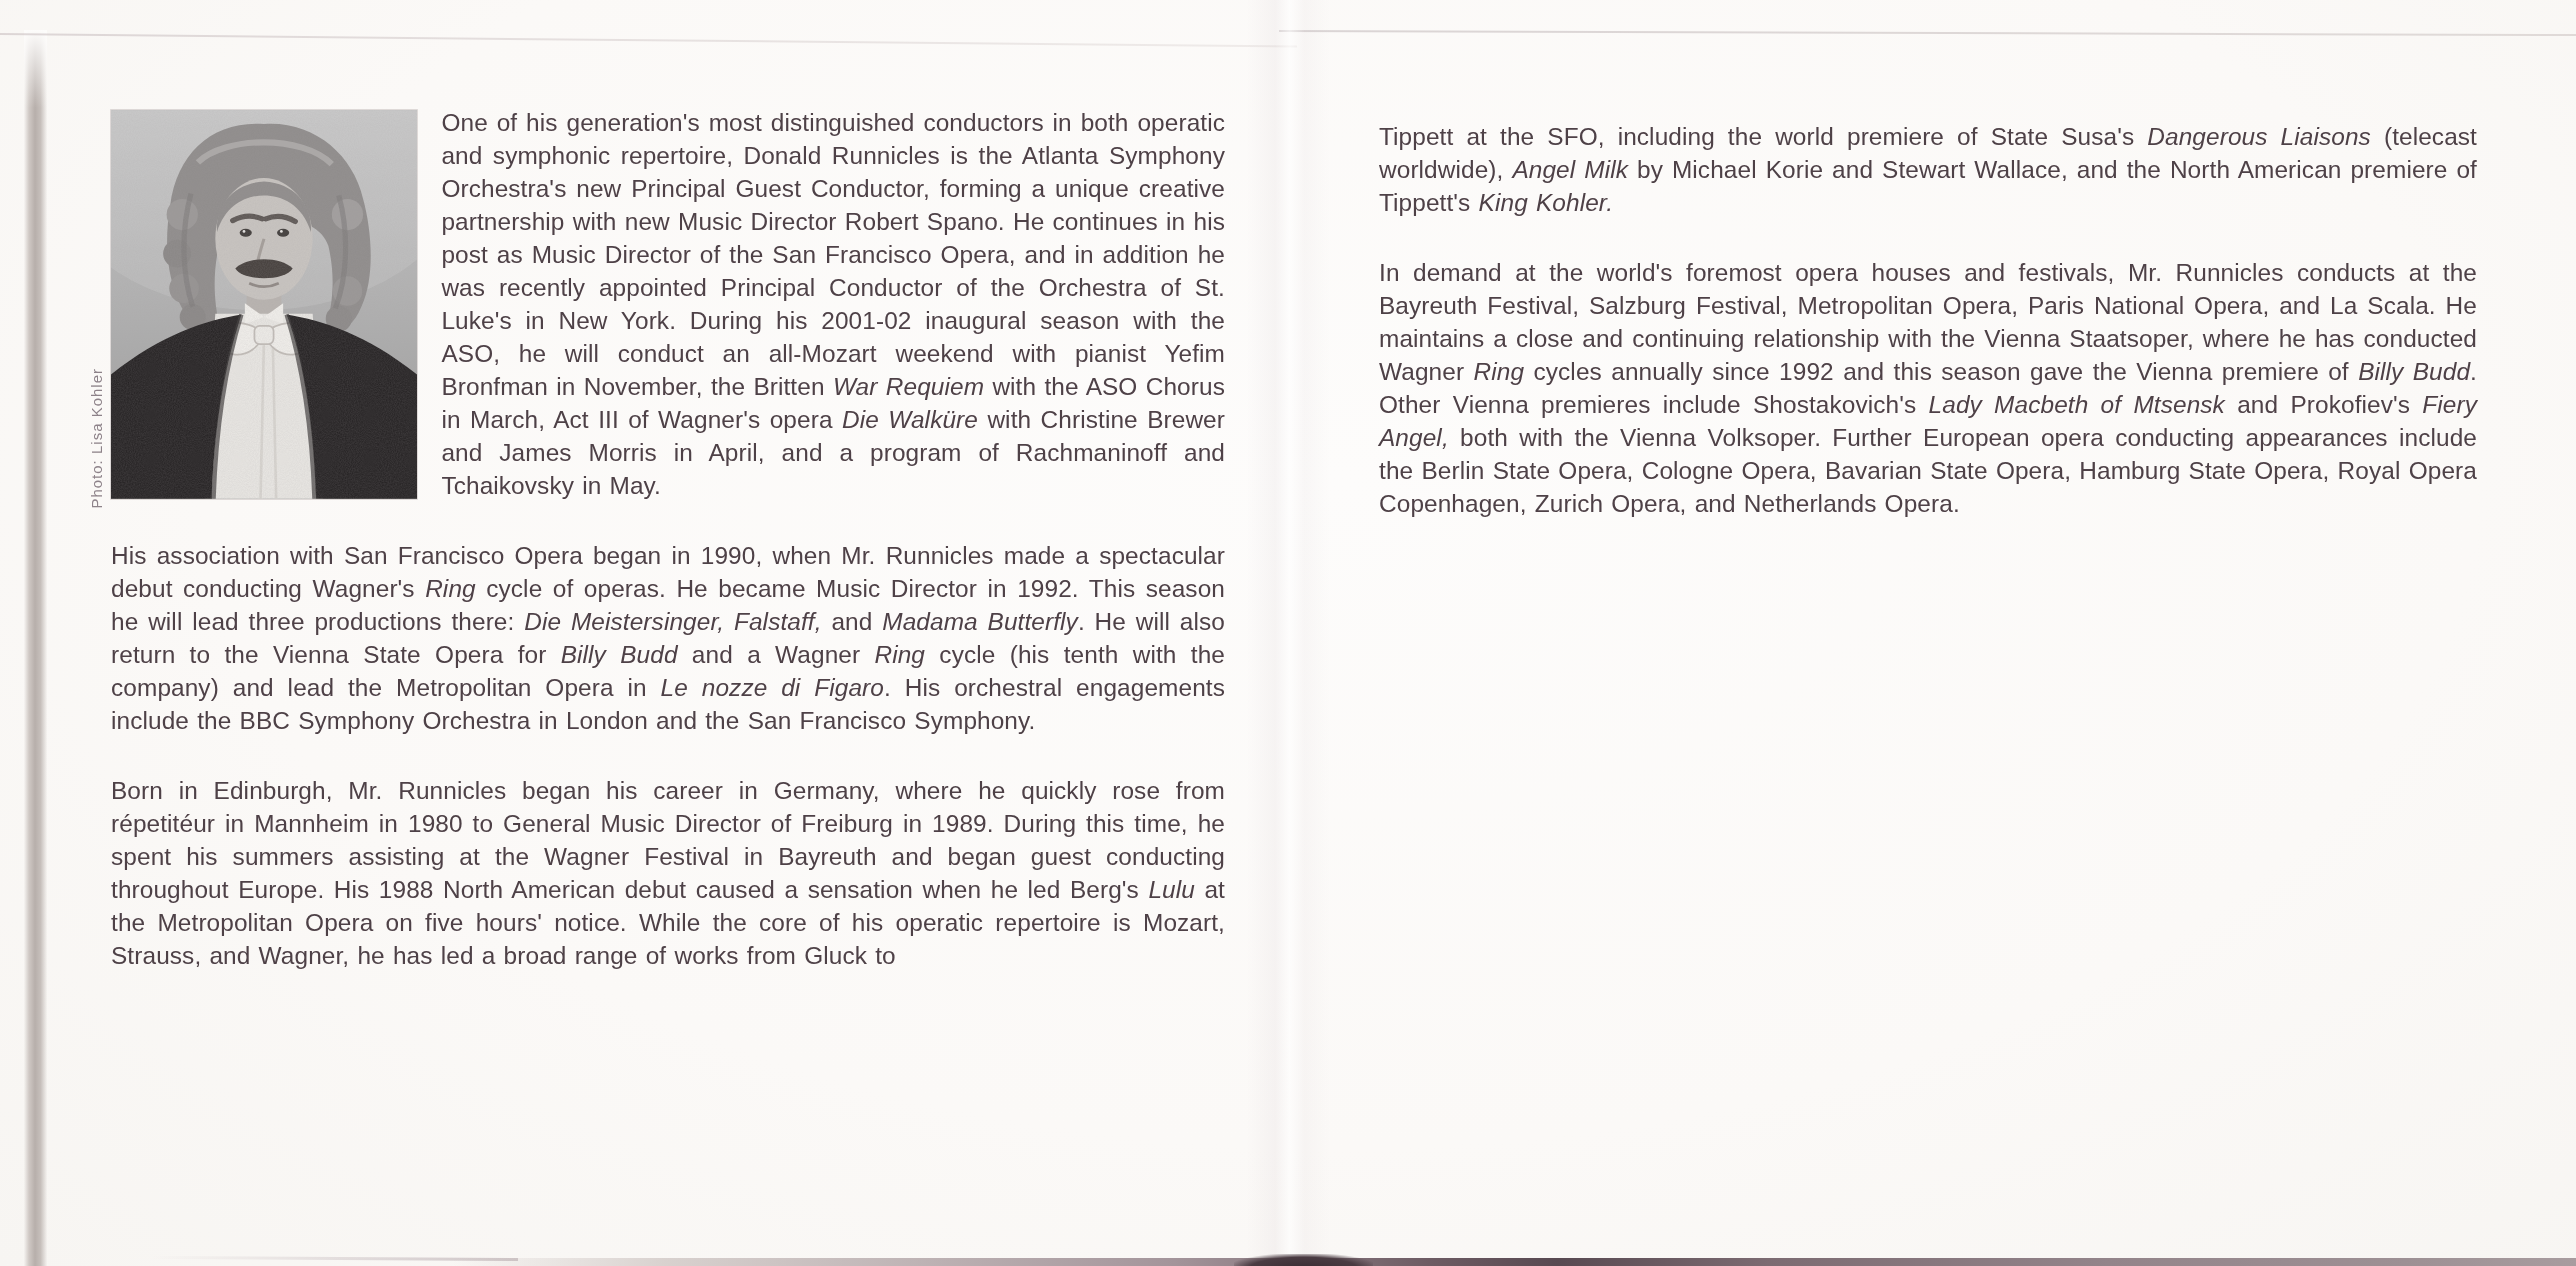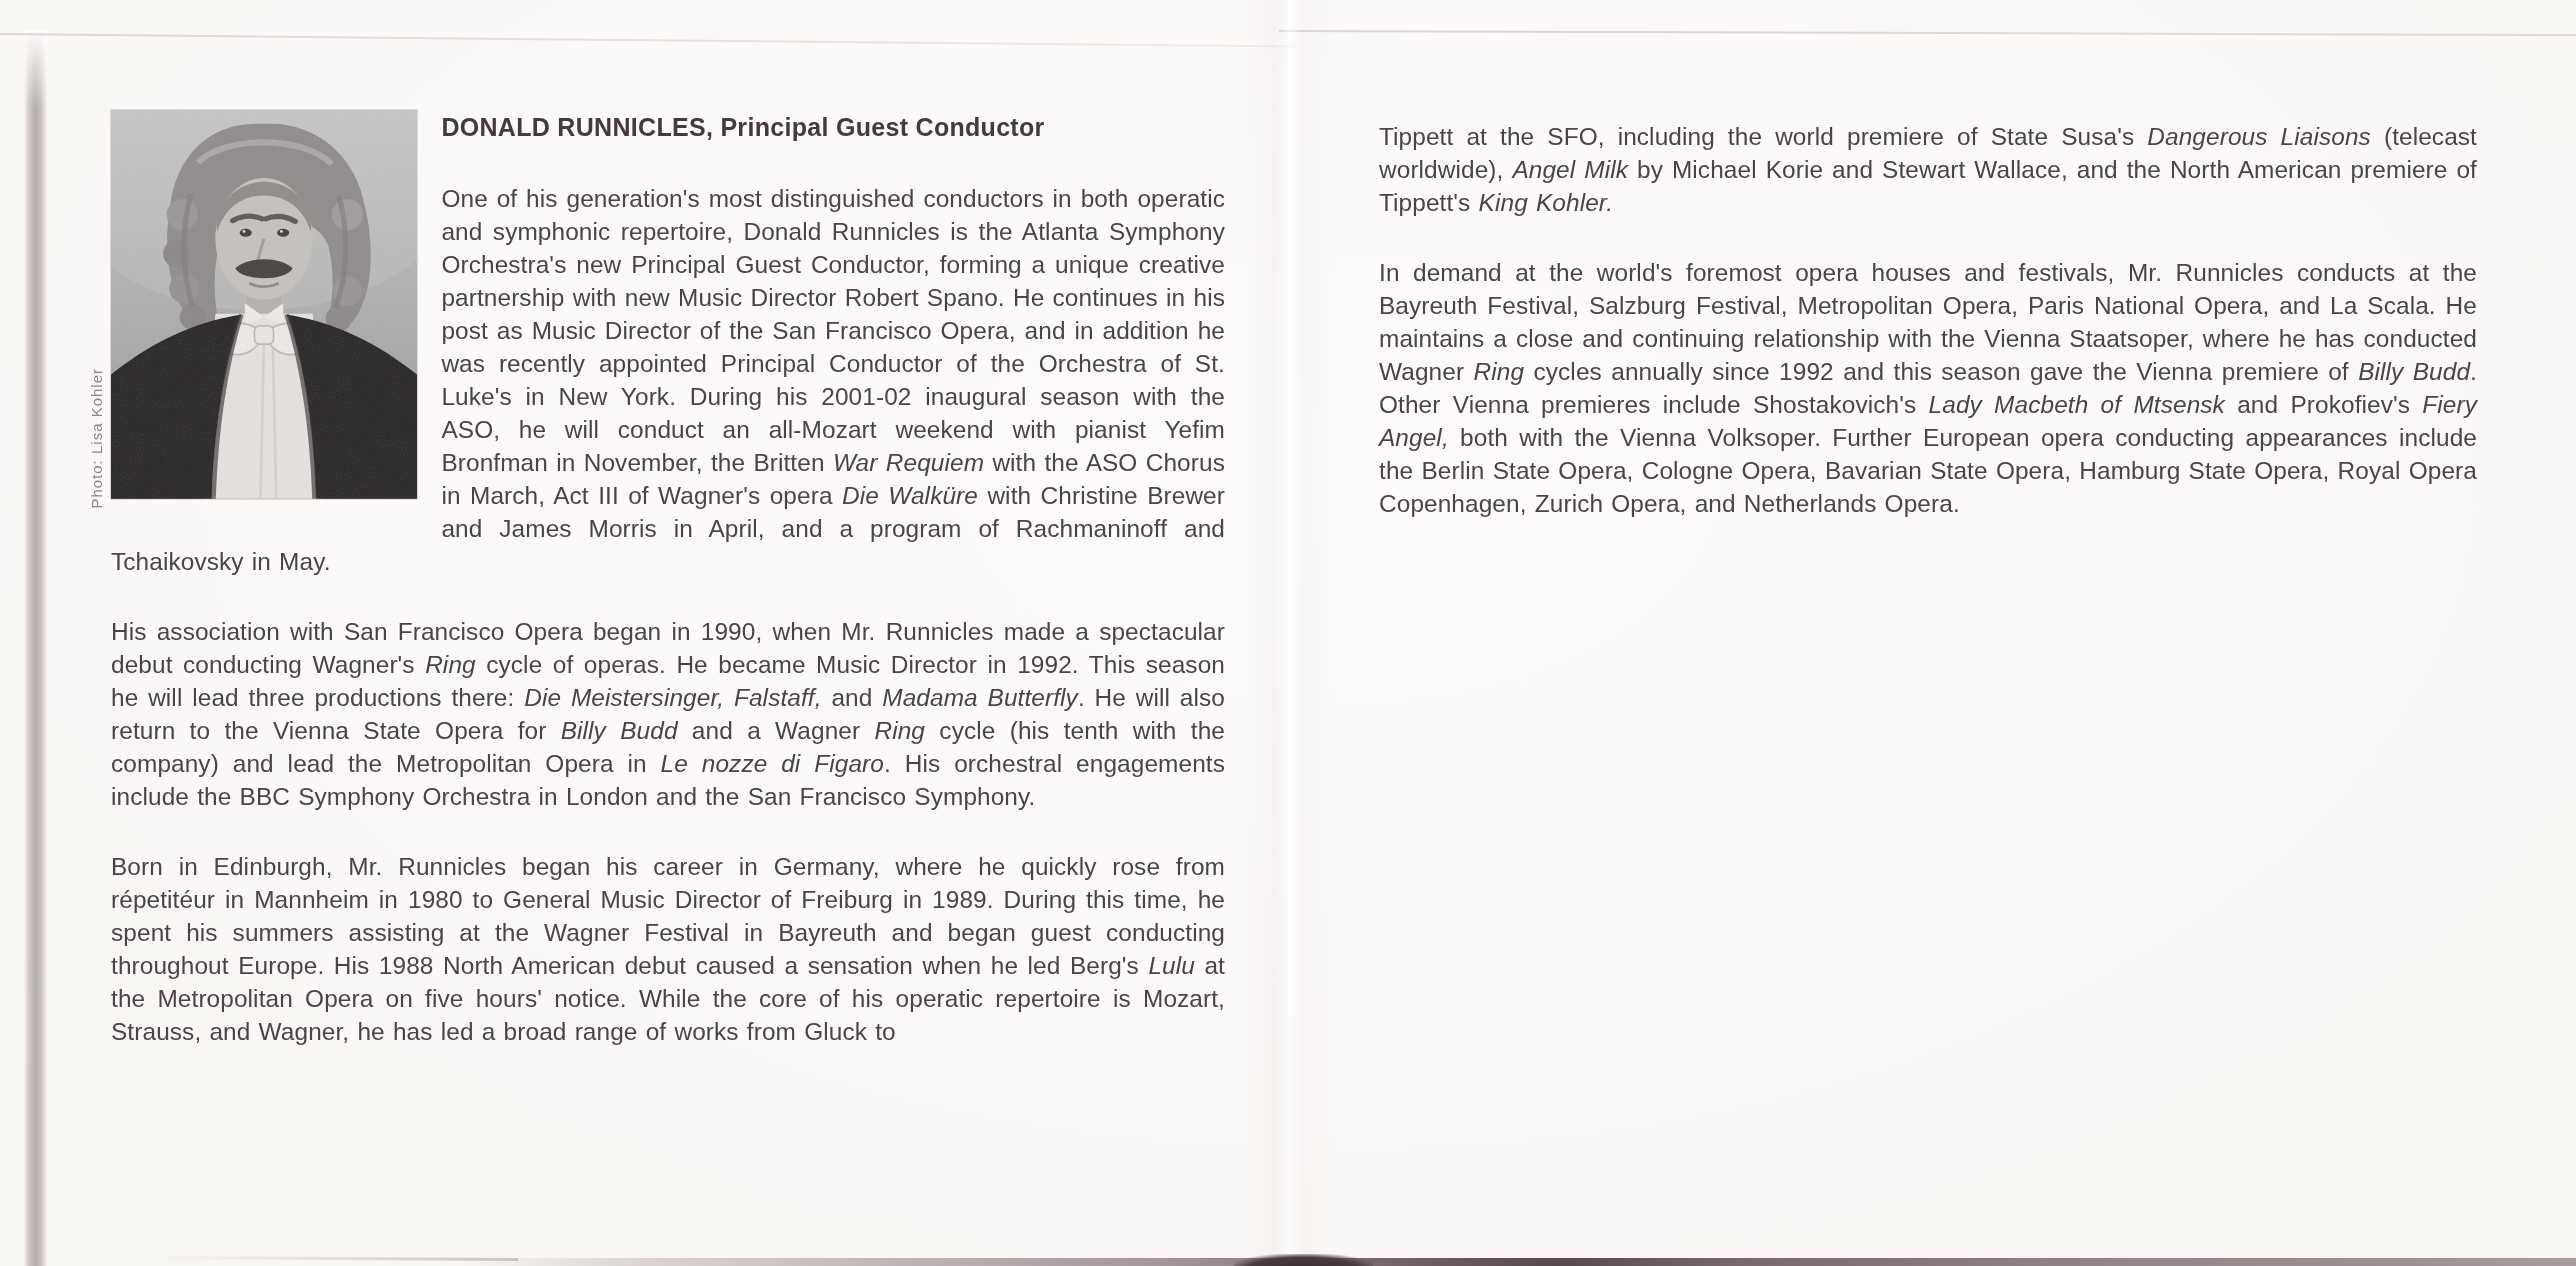--- a/index.html
+++ b/index.html
@@ -165,21 +165,20 @@
           <path d="M0 447 V304 C58 258 108 242 150 235 C141 264 120 330 116 447 Z" fill="#232021"></path>
           <path d="M352 447 V304 C294 258 244 242 202 235 C213 264 232 330 236 447 Z" fill="#232021"></path>
           <path d="M150 235 C141 264 122 330 118 447" stroke="#3b3738" stroke-width="5" fill="none" opacity="0.7"></path>
           <path d="M202 235 C211 264 230 330 234 447" stroke="#3b3738" stroke-width="5" fill="none" opacity="0.7"></path>
 
           <rect width="352" height="447" filter="url(#grain)"></rect>
         </svg>
       </div>
     </div>
 
-    <h1 class="bio-heading">DONALD RUNNICLES, Principal Guest Conductor</h1>
 
     <p><span>One of his generation's most distinguished conductors in both operatic and symphonic repertoire, Donald Runnicles is the Atlanta Symphony Orchestra's new Principal Guest Conductor, forming a unique creative partnership with new Music Director Robert Spano. He continues in his post as Music Director of the San Francisco Opera, and in addition he was recently appointed Principal Conductor of the Orchestra of St. Luke's in New York. During his 2001-02 inaugural season with the ASO, he will conduct an all-Mozart weekend with pianist Yefim Bronfman in November, the Britten </span><em>War Requiem</em><span> with the ASO Chorus in March, Act III of Wagner's opera </span><em>Die Walküre</em><span> with Christine Brewer and James Morris in April, and a program of Rachmaninoff and Tchaikovsky in May.</span></p>
     <p><span>His association with San Francisco Opera began in 1990, when Mr. Runnicles made a spectacular debut conducting Wagner's </span><em>Ring</em><span> cycle of operas. He became Music Director in 1992. This season he will lead three productions there: </span><em>Die Meistersinger, Falstaff,</em><span> and </span><em>Madama Butterfly</em><span>. He will also return to the Vienna State Opera for </span><em>Billy Budd</em><span> and a Wagner </span><em>Ring</em><span> cycle (his tenth with the company) and lead the Metropolitan Opera in </span><em>Le nozze di Figaro</em><span>. His orchestral engagements include the BBC Symphony Orchestra in London and the San Francisco Symphony.</span></p>
     <p><span>Born in Edinburgh, Mr. Runnicles began his career in Germany, where he quickly rose from répetitéur in Mannheim in 1980 to General Music Director of Freiburg in 1989. During this time, he spent his summers assisting at the Wagner Festival in Bayreuth and began guest conducting throughout Europe. His 1988 North American debut caused a sensation when he led Berg's </span><em>Lulu</em><span> at the Metropolitan Opera on five hours' notice. While the core of his operatic repertoire is Mozart, Strauss, and Wagner, he has led a broad range of works from Gluck to</span></p>
   </div>
 
   <div class="page page-right bio">
     <p><span>Tippett at the SFO, including the world premiere of State Susa's </span><em>Dangerous Liaisons</em><span> (telecast worldwide), </span><em>Angel Milk</em><span> by Michael Korie and Stewart Wallace, and the North American premiere of Tippett's </span><em>King Kohler.</em></p>
     <p><span>In demand at the world's foremost opera houses and festivals, Mr. Runnicles conducts at the Bayreuth Festival, Salzburg Festival, Metropolitan Opera, Paris National Opera, and La Scala. He maintains a close and continuing relationship with the Vienna Staatsoper, where he has conducted Wagner </span><em>Ring</em><span> cycles annually since 1992 and this season gave the Vienna premiere of </span><em>Billy Budd</em><span>. Other Vienna premieres include Shostakovich's </span><em>Lady Macbeth of Mtsensk</em><span> and Prokofiev's </span><em>Fiery Angel,</em><span> both with the Vienna Volksoper. Further European opera conducting appearances include the Berlin State Opera, Cologne Opera, Bavarian State Opera, Hamburg State Opera, Royal Opera Copenhagen, Zurich Opera, and Netherlands Opera.</span></p>
   </div>

